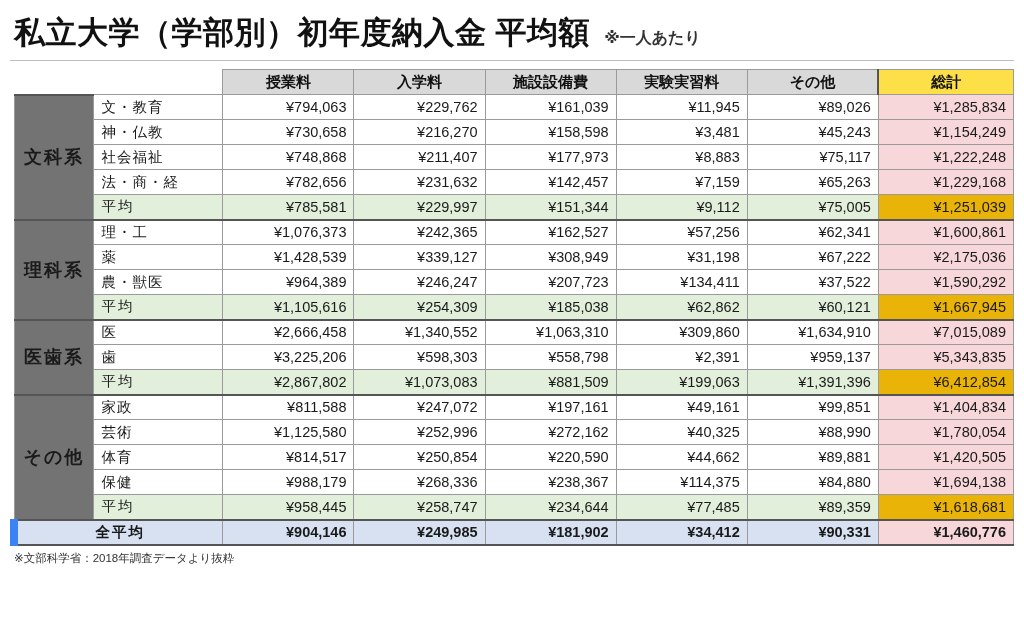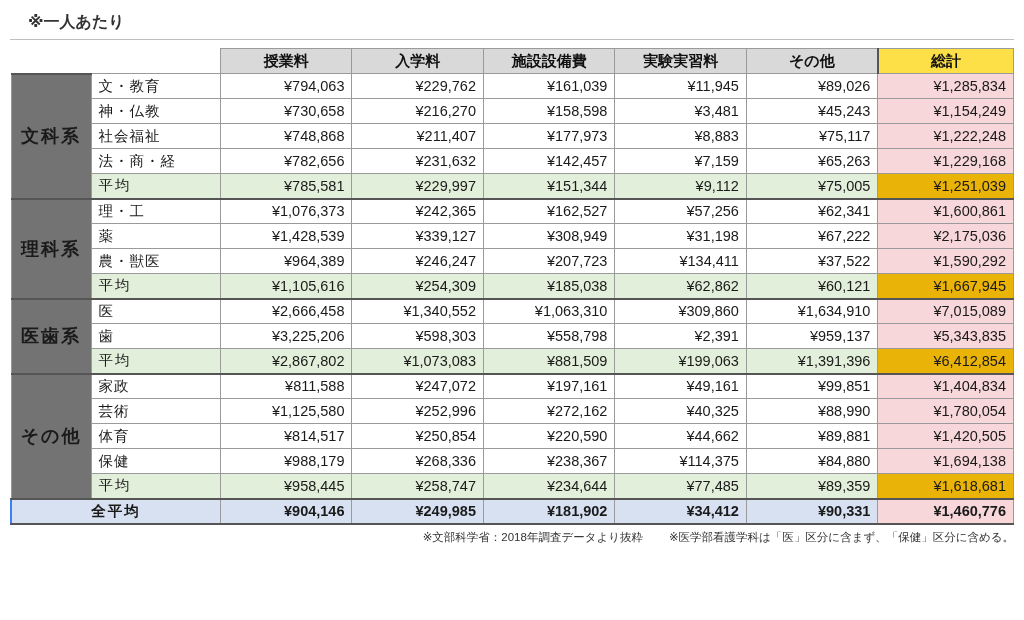--- a/index.html
+++ b/index.html
@@ -135,38 +135,38 @@
   
   tr.group-end td {
     border-bottom: 2px solid #555555;
   }
   tr.first-row td.group {
     border-top: 2px solid #555555;
   }
   td.group { border-left: 2px solid #555555; border-right: 2px solid #555555;}
   td.total, thead th.total-head { border-left: 2px solid #555555; }
   tr.grand td { border-top: 2px solid #555555; border-bottom: 2px solid #555555; }
-  tr.grand td.label { border-left: 2px solid #3b82f6; }
+  tr.grand td.label { border-left: 8px solid #3b82f6; }
   
   .footnotes {
     margin-top: 5px;
     padding-left: 4px;
     font-size: 11.5px;
     color: #333333;
     display: flex;
     gap: 26px;
-    justify-content: flex-end;
   }
 </style>
 </head>
 <body>
 
 <div class="page">
 
   <div class="title-row">
+    <div class="title-main">私立大学（学部別）初年度納入金 平均額</div>
     <div class="title-sub">※一人あたり</div>
   </div>
   <hr class="title-rule">
 
   <table class="fees">
     <colgroup>
       <col class="c-group">
         <col class="c-name">
       <col class="c-val">
         <col class="c-val">
@@ -352,16 +352,15 @@
           <td class="val">¥181,902</td>
           <td class="val">¥34,412</td>
           <td class="val">¥90,331</td>
           <td class="total">¥1,460,776</td>
         </tr>
       </tbody>
   </table>
 
   <div class="footnotes">
     <span>※文部科学省：2018年調査データより抜粋</span>
-    <span>※医学部看護学科は「医」区分に含まず、「保健」区分に含める。</span>
   </div>
 
 </div>
 
 </body></html>

